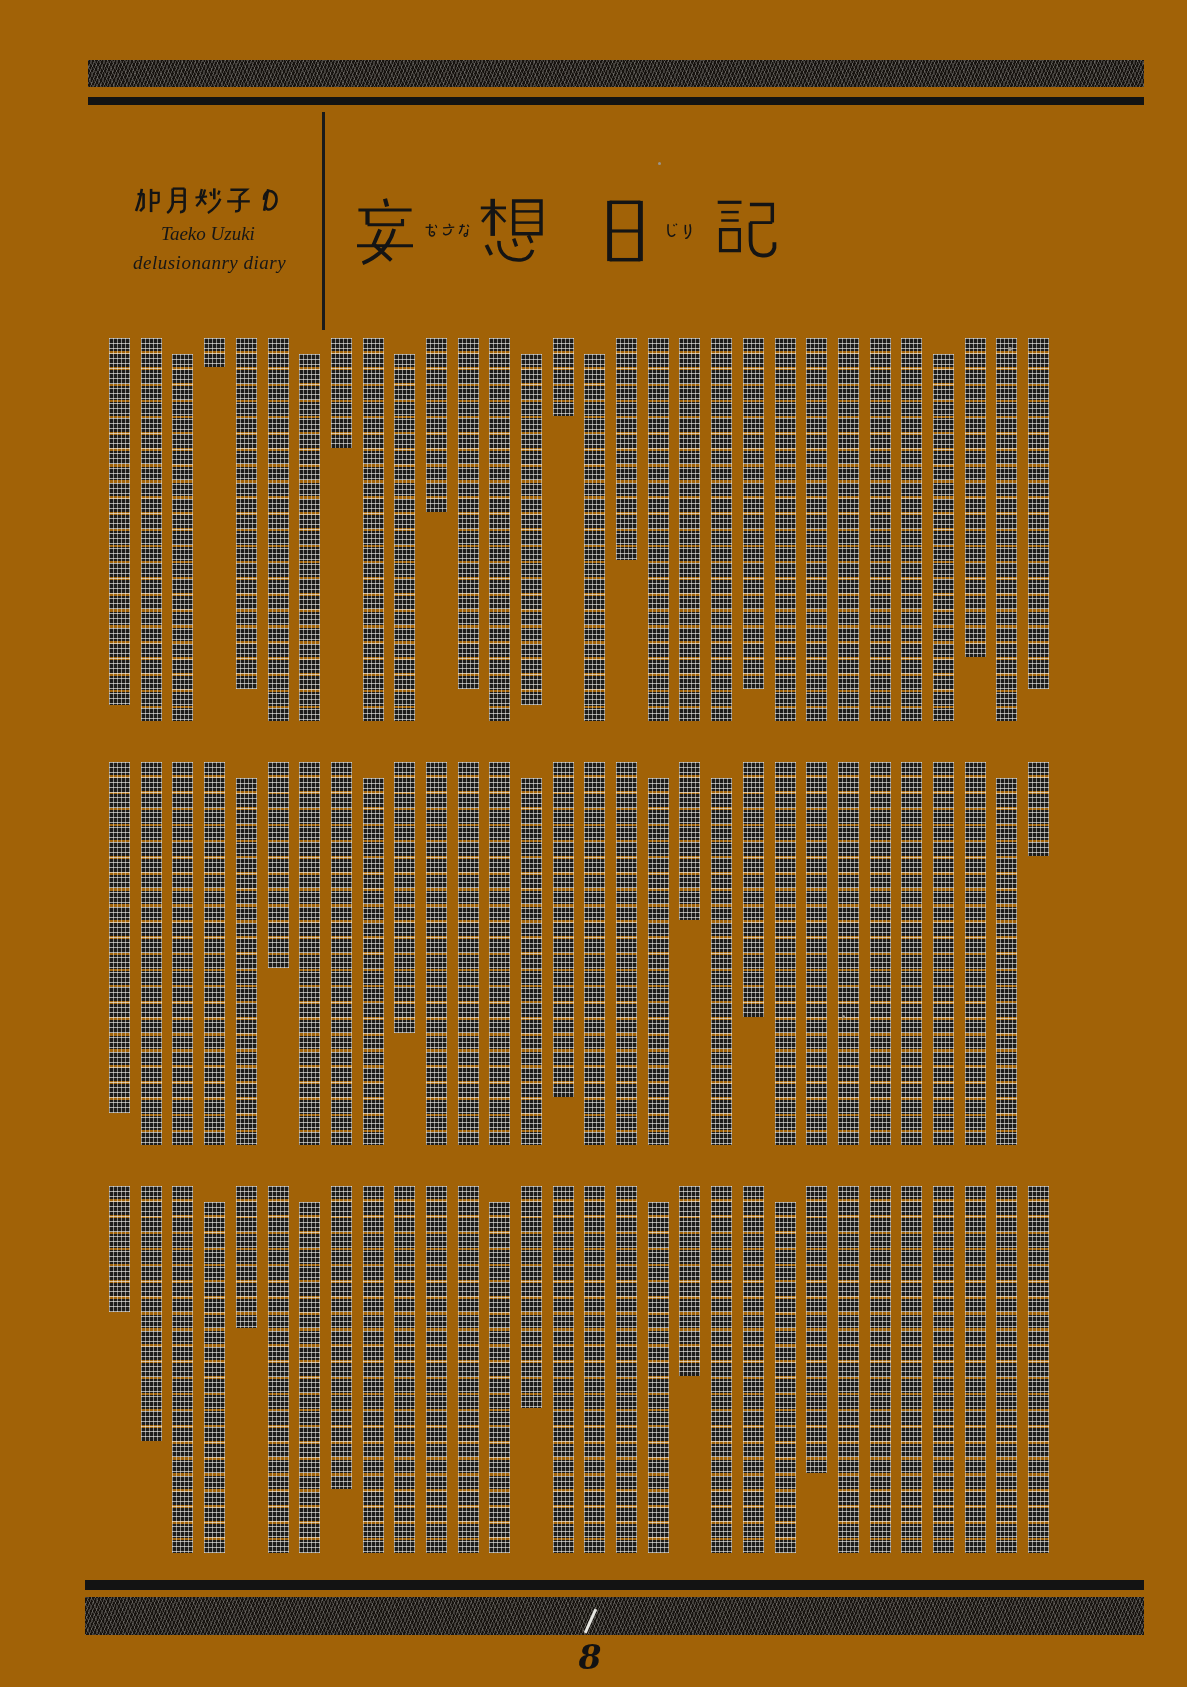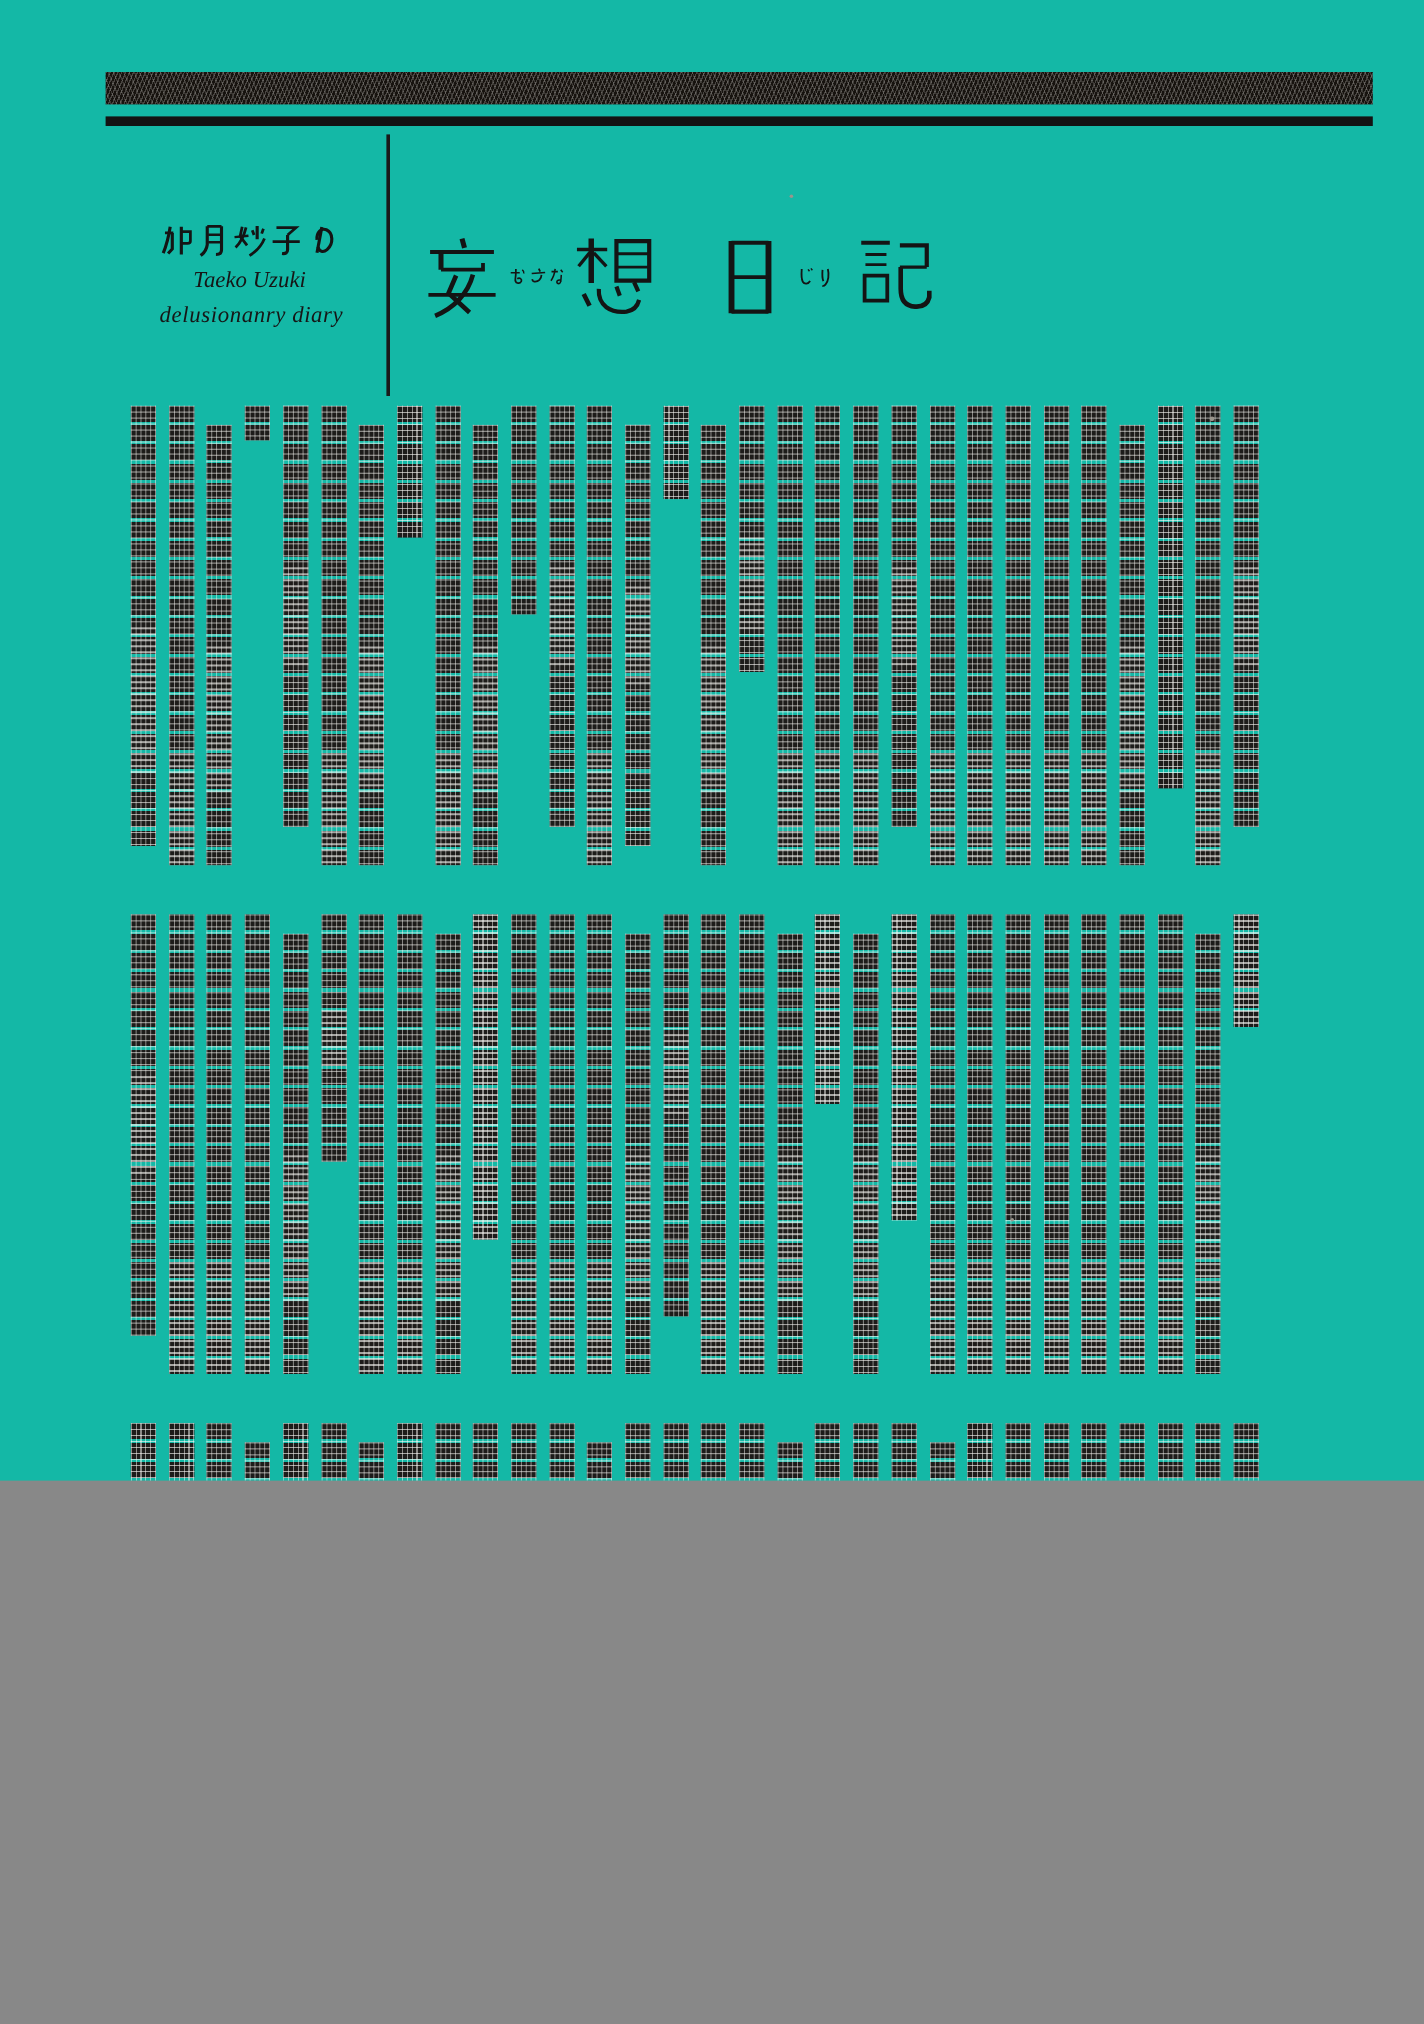--- a/index.html
+++ b/index.html
@@ -1,18 +1,18 @@
 <!DOCTYPE html>
 <html><head>
 <meta charset="utf-8">
 <style>
   html,body{margin:0;padding:0;background:#888;}
   .page{
-    position:relative;width:1187px;height:1234px;margin:0 auto;
-    background:#14b8a6;overflow:hidden;
+    position:relative;width:1187px;height:1687px;margin:0 auto;
+    background:#a16207;overflow:hidden;
     font-family:"Liberation Serif", serif;color:#161616;
   }
   
   .bar{position:absolute;left:88px;width:1056px;}
   .bar-thick{
     height:27px;top:60px;
     background:
       repeating-linear-gradient(113deg, rgba(250,249,245,0.22) 0 1px, rgba(0,0,0,0) 1px 3px),
       repeating-linear-gradient(67deg, rgba(250,249,245,0.16) 0 1px, rgba(0,0,0,0) 1px 4px),
       #17130f;

